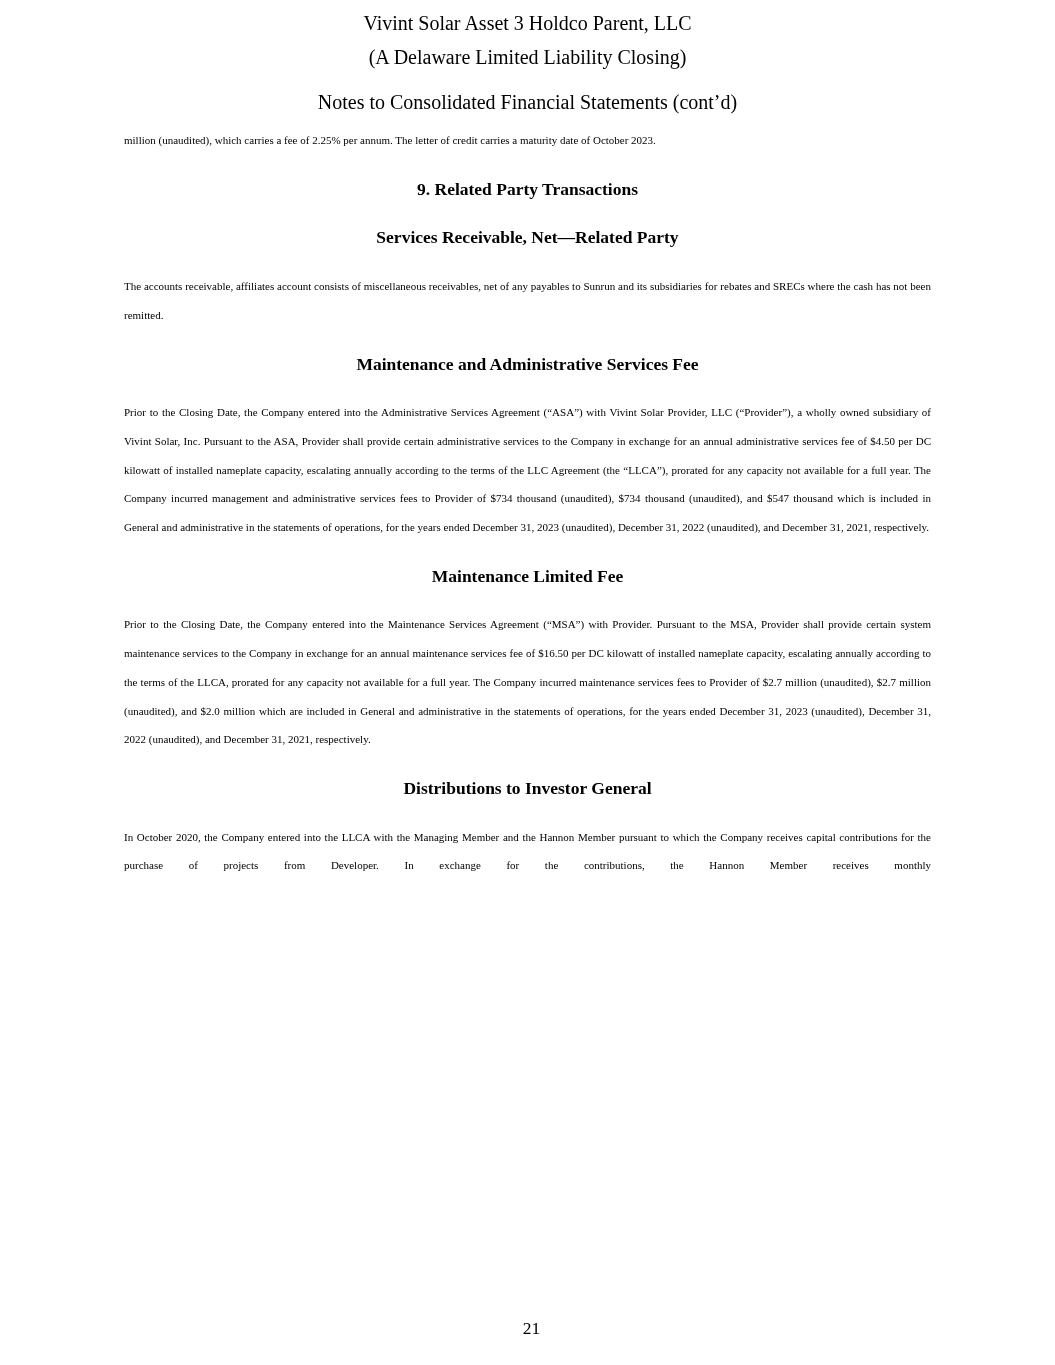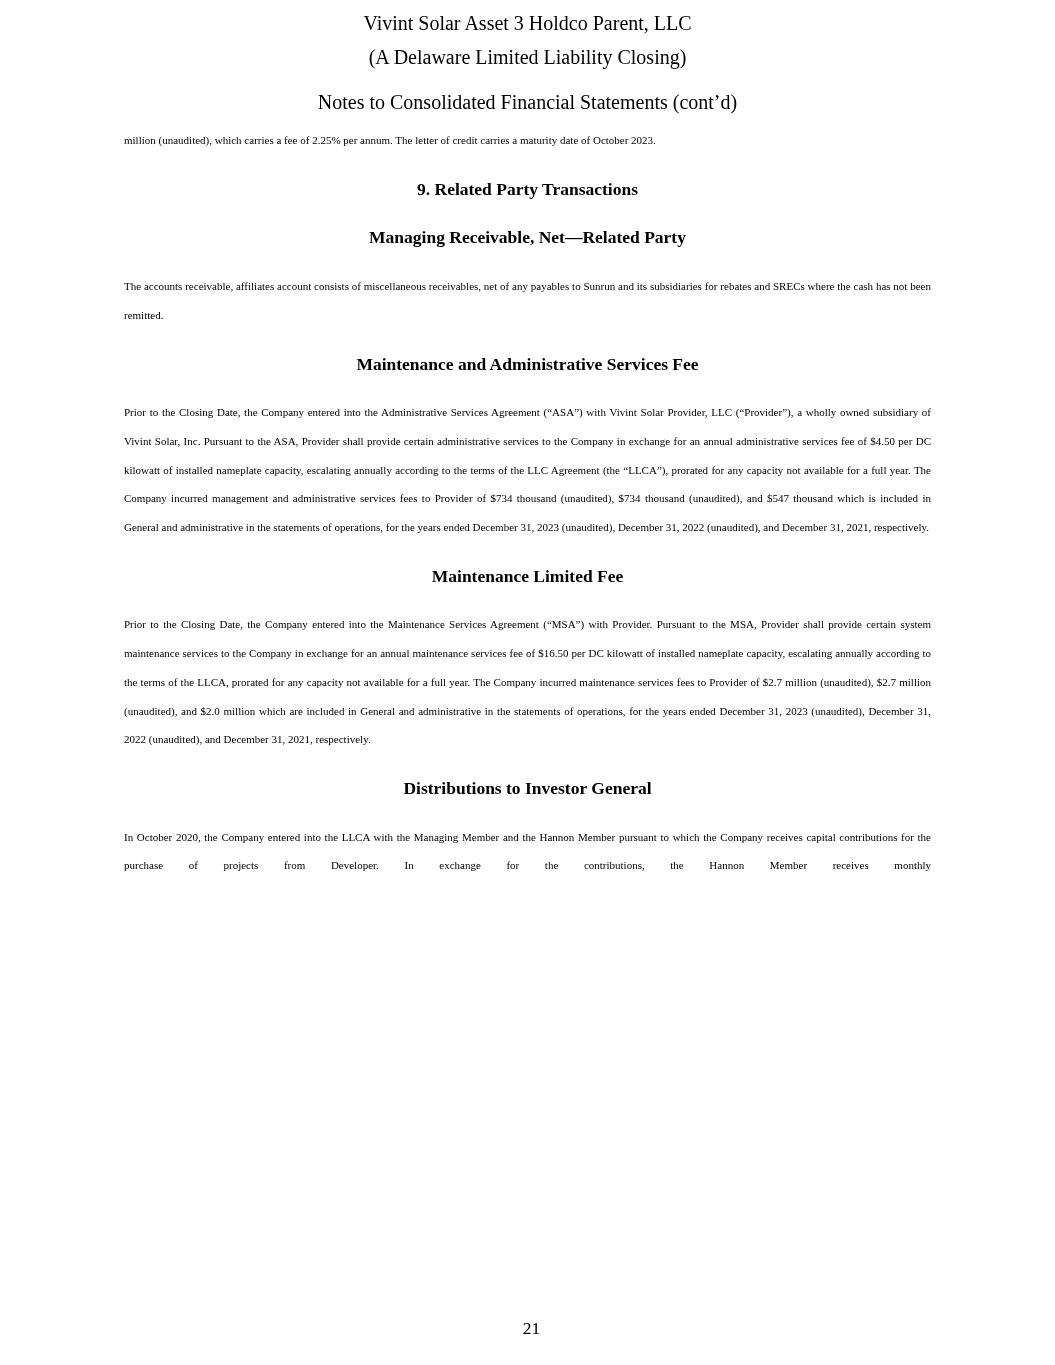--- a/index.html
+++ b/index.html
@@ -65,21 +65,21 @@
     <div class="title-line">(A Delaware Limited Liability Closing)</div>
     <div class="title-line notes-title">Notes to Consolidated Financial Statements (cont’d)</div>
   </header>
 
   <main>
 
     <p class="body-text intro-para">million (unaudited), which carries a fee of 2.25% per annum. The letter of credit carries a maturity date of October 2023.</p>
 
     <h3 class="section-heading">9. Related Party Transactions</h3>
 
-    <h4 class="section-heading">Managing Receivable, Net—Related Party</h4>
+    <h4 class="section-heading">Services Receivable, Net—Related Party</h4>
     <p class="body-text">The accounts receivable, affiliates account consists of miscellaneous receivables, net of any payables to Sunrun and its subsidiaries for rebates and SRECs where the cash has not been remitted.</p>
 
     <h4 class="section-heading">Maintenance and Administrative Services Fee</h4>
     <p class="body-text">Prior to the Closing Date, the Company entered into the Administrative Services Agreement (“ASA”) with Vivint Solar Provider, LLC (“Provider”), a wholly owned subsidiary of Vivint Solar, Inc. Pursuant to the ASA, Provider shall provide certain administrative services to the Company in exchange for an annual administrative services fee of $4.50 per DC kilowatt of installed nameplate capacity, escalating annually according to the terms of the LLC Agreement (the “LLCA”), prorated for any capacity not available for a full year. The Company incurred management and administrative services fees to Provider of $734 thousand (unaudited), $734 thousand (unaudited), and $547 thousand which is included in General and administrative in the statements of operations, for the years ended December 31, 2023 (unaudited), December 31, 2022 (unaudited), and December 31, 2021, respectively.</p>
 
     <h4 class="section-heading">Maintenance Limited Fee</h4>
     <p class="body-text">Prior to the Closing Date, the Company entered into the Maintenance Services Agreement (“MSA”) with Provider. Pursuant to the MSA, Provider shall provide certain system maintenance services to the Company in exchange for an annual maintenance services fee of $16.50 per DC kilowatt of installed nameplate capacity, escalating annually according to the terms of the LLCA, prorated for any capacity not available for a full year. The Company incurred maintenance services fees to Provider of $2.7 million (unaudited), $2.7 million (unaudited), and $2.0 million which are included in General and administrative in the statements of operations, for the years ended December 31, 2023 (unaudited), December 31, 2022 (unaudited), and December 31, 2021, respectively.</p>
 
     <h4 class="section-heading">Distributions to Investor General</h4>
     <p class="body-text justify-last">In October 2020, the Company entered into the LLCA with the Managing Member and the Hannon Member pursuant to which the Company receives capital contributions for the purchase of projects from Developer. In exchange for the contributions, the Hannon Member receives monthly</p>

